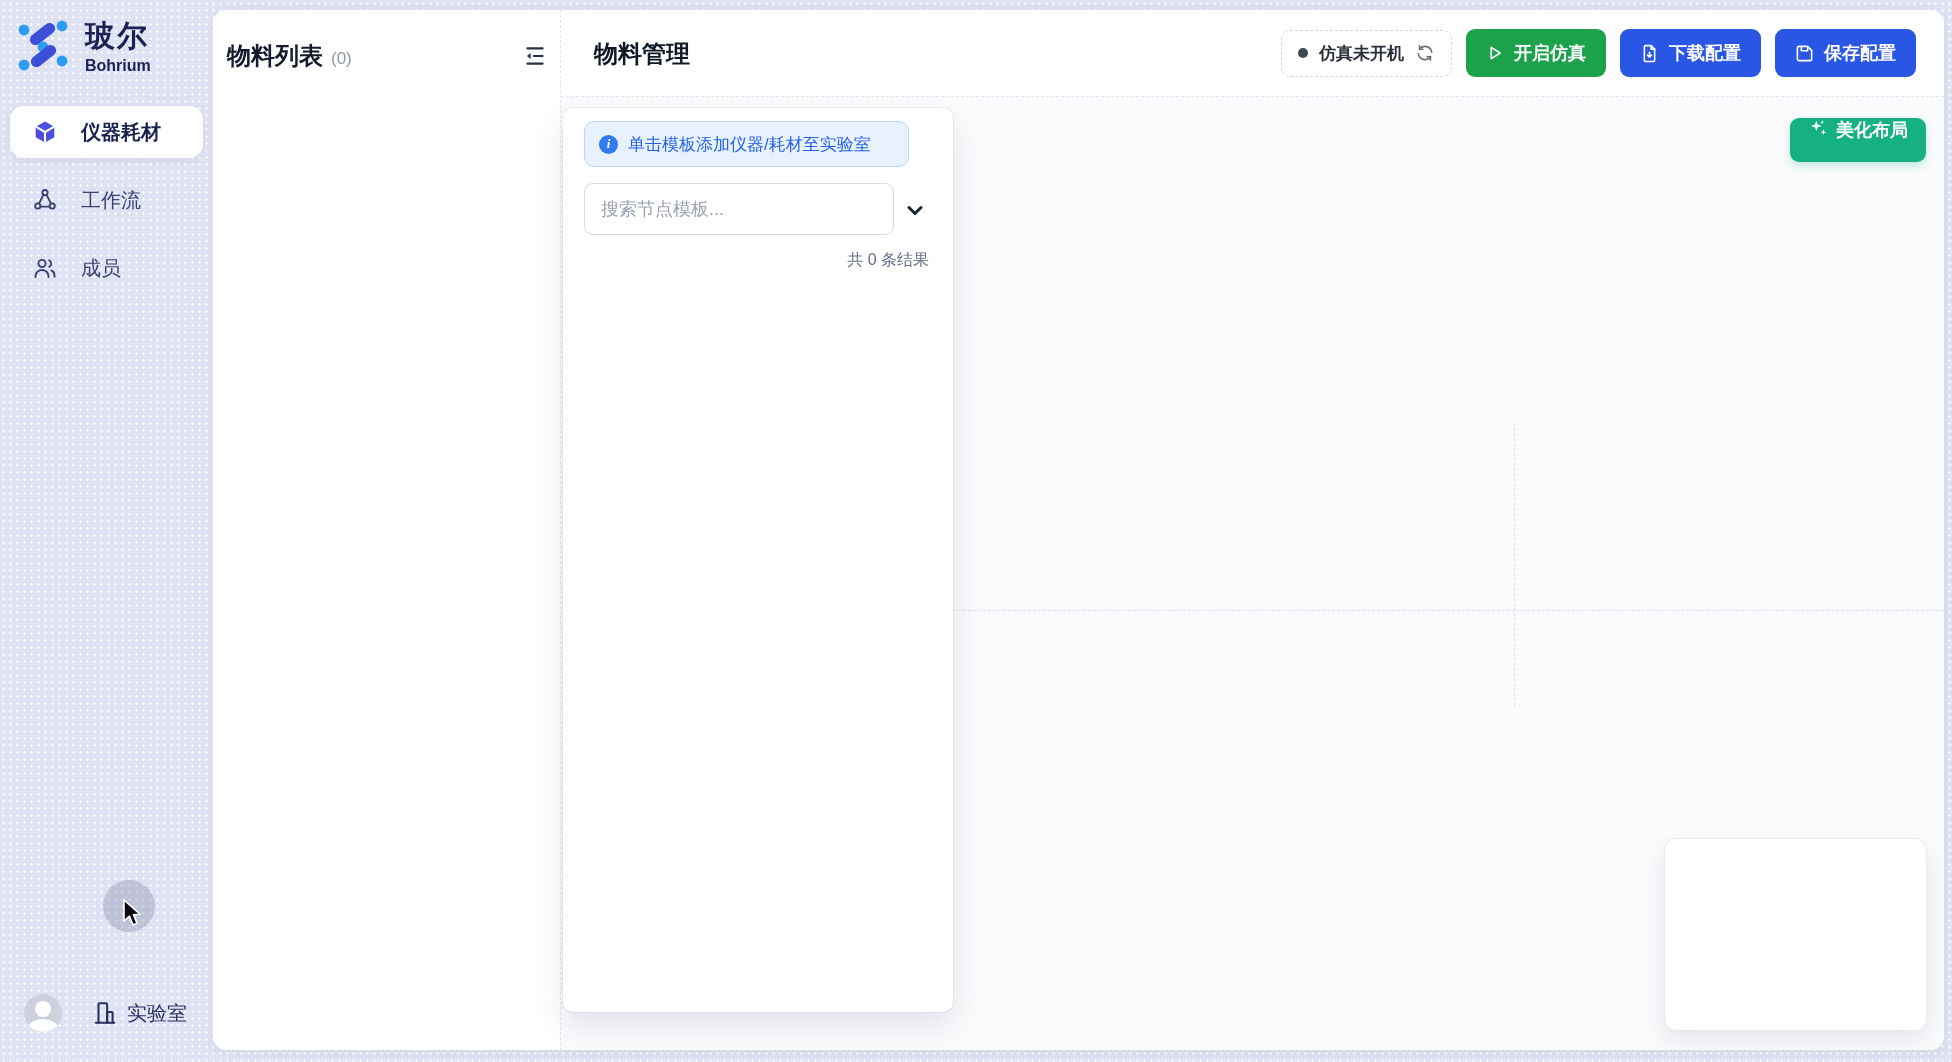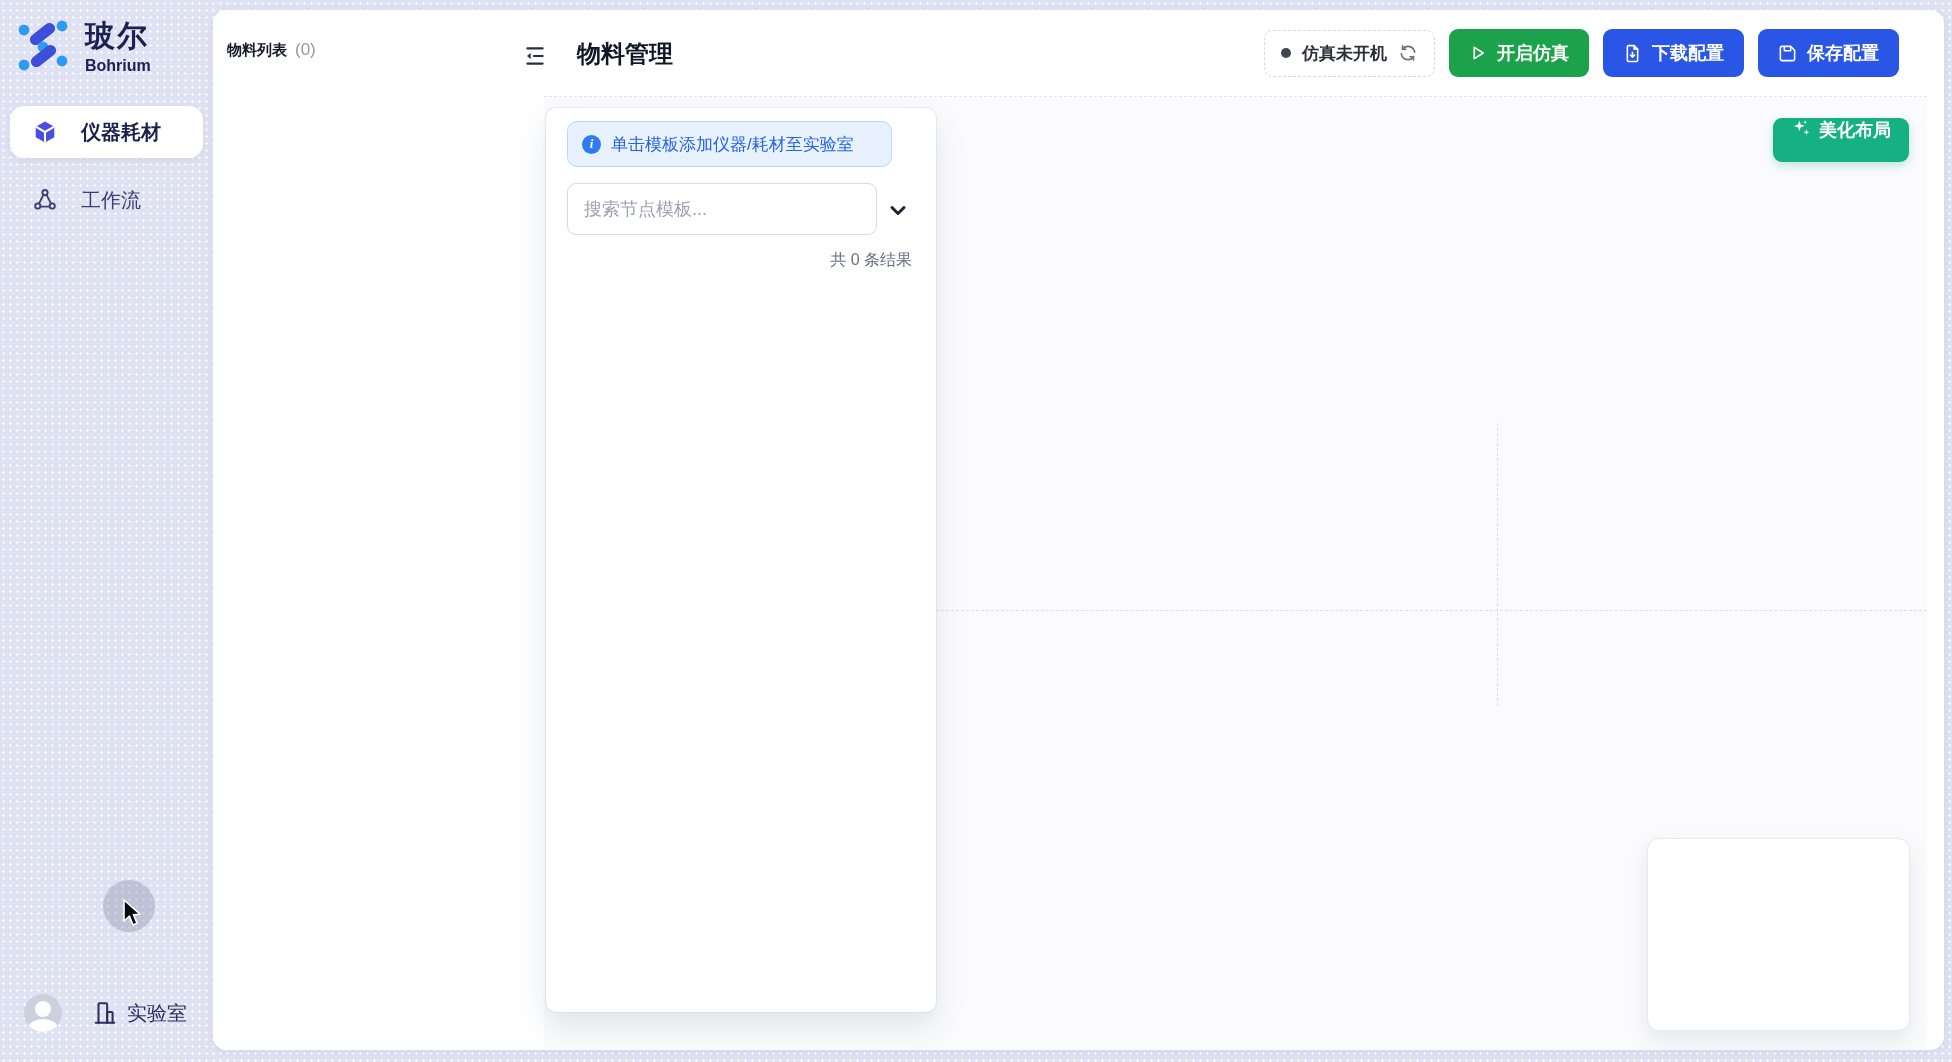--- a/index.html
+++ b/index.html
@@ -33,27 +33,27 @@
   
   .click-halo { position:absolute; left:103px; top:880px; width:52px; height:52px; border-radius:50%;
                 background:rgba(118,126,158,.32); z-index:40; }
   .cursor { position:absolute; left:122px; top:899px; z-index:41; }
   
   .card { position:absolute; left:213px; top:10px; width:1731px; height:1040px; background:#ffffff;
           border-radius:14px; box-shadow:0 2px 10px rgba(40,50,90,.07); overflow:hidden; }
   
   .list-panel { position:absolute; left:0; top:0; width:347px; height:100%; background:#fff; }
   .list-head { position:absolute; left:14px; top:30px; display:flex; align-items:baseline; }
-  .list-title { font-size:15px; font-weight:700; color:#14192e; }
+  .list-title { font-size:24px; font-weight:700; color:#14192e; }
   .list-count { font-size:17px; color:#9097a8; margin-left:8px; }
   .collapse-btn { position:absolute; left:307px; top:31px; width:30px; height:30px; display:flex;
                   align-items:center; justify-content:center; cursor:pointer; }
   .v-divider { position:absolute; left:347px; top:0; width:0; height:100%; border-left:1px dashed #e2e4f0; }
   
-  .main { position:absolute; left:331px; top:0; width:1383px; height:100%; }
+  .main { position:absolute; left:348px; top:0; width:1383px; height:100%; }
   .main-header { position:absolute; left:0; top:0; width:100%; height:87px; background:#fff;
                  border-bottom:1px dashed #e2e4f0; }
   .page-title { position:absolute; left:33px; top:28px; font-size:24px; font-weight:700; color:#101828; }
   .header-actions { position:absolute; right:28px; top:19px; height:48px; display:flex; align-items:center; gap:14px; }
   .chip { height:47px; display:flex; align-items:center; gap:11px; padding:0 16px; background:#fff;
           border:1px dashed #d5d8e2; border-radius:9px; }
   .chip-dot { width:10px; height:10px; border-radius:50%; background:#3f4654; }
   .chip-label { font-size:17px; font-weight:600; color:#2a2f3a; }
   .btn { height:48px; border:none; border-radius:9px; display:flex; align-items:center; gap:10px;
          padding:0 20px; font-size:18px; font-weight:600; color:#fff; cursor:pointer;
@@ -122,20 +122,31 @@
       <span class="nav-ic">
         <svg width="24" height="24" viewBox="0 0 24 24" fill="none" stroke="#3a4173" stroke-width="1.9" stroke-linecap="round">
           <circle cx="12" cy="4.6" r="2.6"></circle>
           <circle cx="4.8" cy="18" r="2.6"></circle>
           <circle cx="19.2" cy="18" r="2.6"></circle>
           <path d="M10.4 6.8L6 15.6M13.6 6.8l4.4 8.8M7.4 18.6h9.2"></path>
         </svg>
       </span>
       <span>工作流</span>
     </div>
+    <div class="nav-item">
+      <span class="nav-ic">
+        <svg width="24" height="24" viewBox="0 0 24 24" fill="none" stroke="#3a4173" stroke-width="1.9" stroke-linecap="round" stroke-linejoin="round">
+          <circle cx="9" cy="7.5" r="3.6"></circle>
+          <path d="M2.5 21v-.8c0-3.6 2.9-6.2 6.5-6.2s6.5 2.6 6.5 6.2v.8"></path>
+          <path d="M16.2 4.3a3.6 3.6 0 010 6.5"></path>
+          <path d="M18.4 14.4c2 .9 3.1 2.9 3.1 5.2v1.2"></path>
+        </svg>
+      </span>
+      <span>成员</span>
+    </div>
   </div>
 
   <div class="side-footer">
     <div class="avatar">
       <div class="head"></div>
         <div class="bodyp"></div>
     </div>
     <div class="lab-row">
       <svg width="26" height="26" viewBox="0 0 24 24" fill="none" stroke="#2a3160" stroke-width="1.9" stroke-linecap="round" stroke-linejoin="round">
         <path d="M6 21V4a1 1 0 011-1h6a1 1 0 011 1v17"></path>

